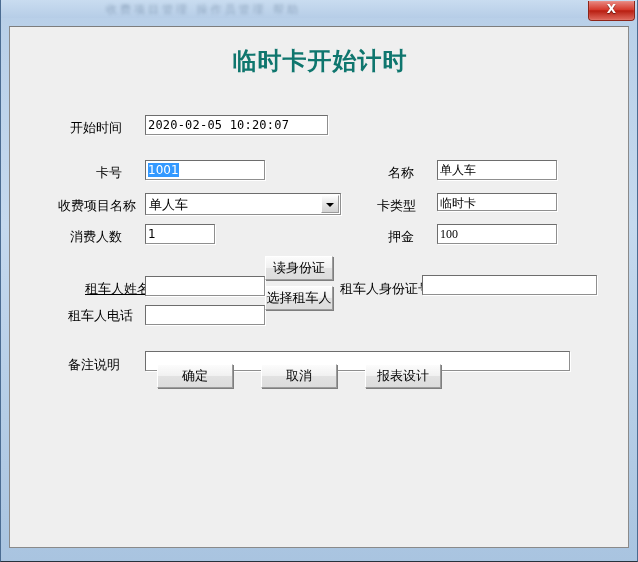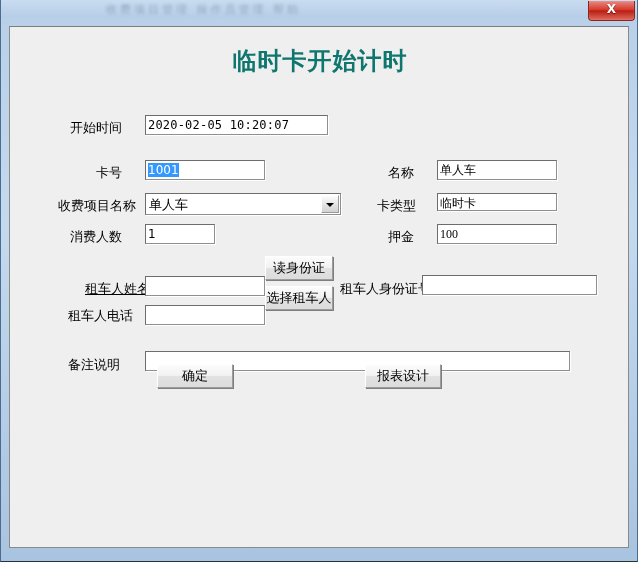--- a/index.html
+++ b/index.html
@@ -258,16 +258,17 @@
     <div class="lbl" style="left:58px; top:280px; width:72px;">租车人电话</div>
     <div class="fld" style="left:135px; top:278px; width:120px; height:20px;"></div>
 
     <div class="btn" style="left:255px; top:229px; width:68px; height:24px; line-height:22px;">读身份证</div>
     <div class="btn" style="left:255px; top:259px; width:68px; height:24px; line-height:22px;">选择租车人</div>
 
     <div class="lbl" style="left:58px; top:329px; width:72px;">备注说明</div>
     <div class="fld" style="left:135px; top:324px; width:425px; height:20px;"></div>
 
     <div class="btn" style="left:147px; top:335px; width:76px; height:24px; line-height:22px; top:337px;">确定</div>
+    <div class="btn" style="left:251px; top:337px; width:76px; height:24px; line-height:22px;">取消</div>
     <div class="btn" style="left:355px; top:337px; width:76px; height:24px; line-height:22px;">报表设计</div>
 
   </div>
 </div>
 
 </body></html>

